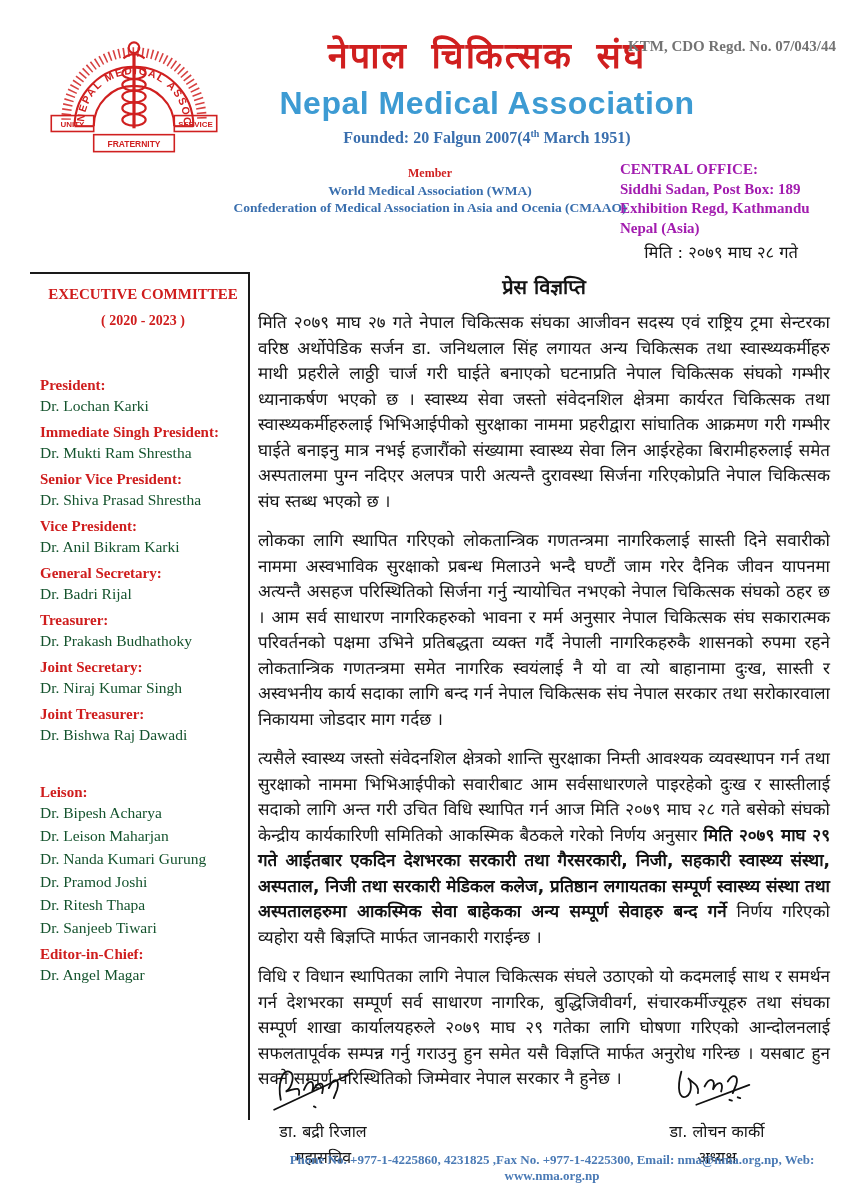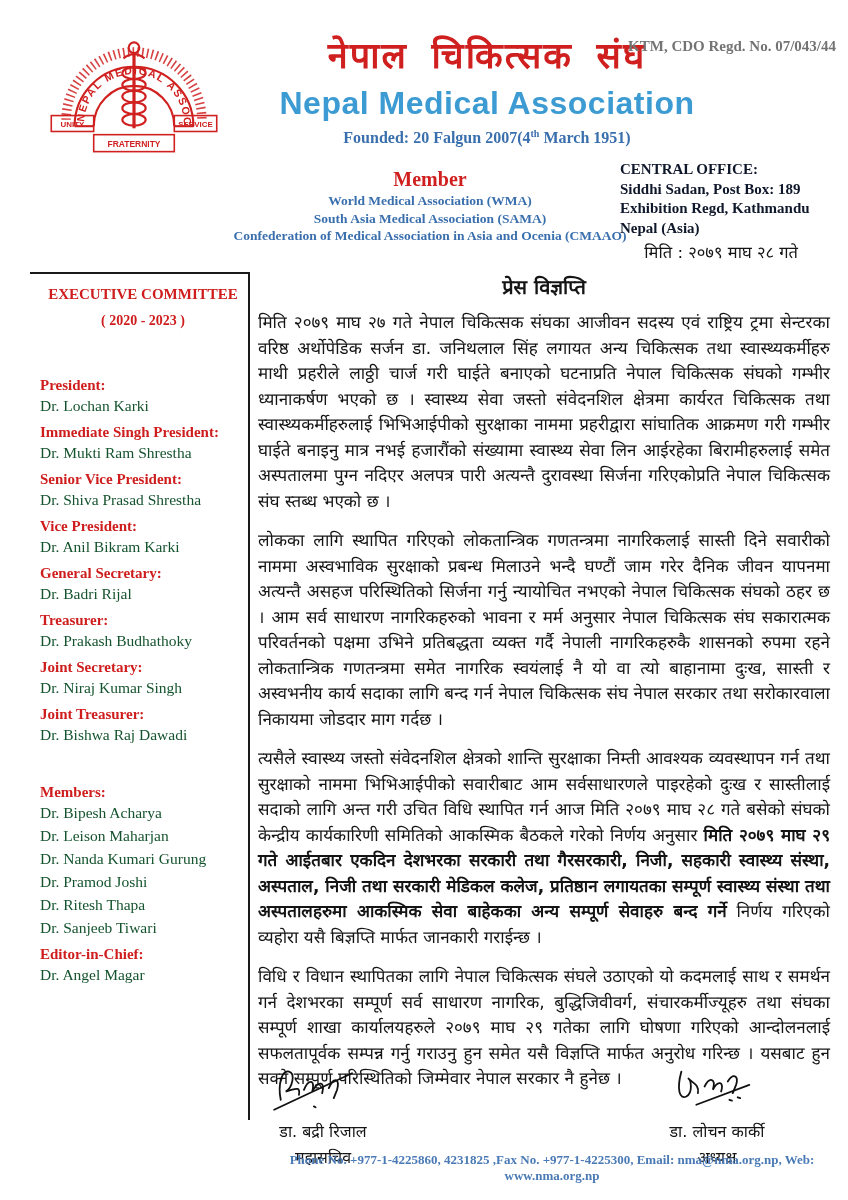--- a/index.html
+++ b/index.html
@@ -11,23 +11,23 @@
   .head-center{position:absolute;left:242px;top:30px;width:490px;text-align:center;}
   .org-nepali{font-family:Liberation Mono, monospace;font-size:36px;font-weight:bold;color:#d01f1f;letter-spacing:2px;}
   .org-english{font-family:"Liberation Sans",sans-serif;font-size:32px;font-weight:bold;color:#3d9bd3;margin-top:6px;letter-spacing:.5px;}
   .founded{font-size:16px;font-weight:bold;color:#3a6fae;margin-top:6px;}
   .founded sup{font-size:10px;}
   .regd{position:absolute;right:12px;top:38px;font-size:15px;font-weight:bold;color:#737373;}
 
   .affil{position:absolute;left:35px;top:172px;width:190px;font-family:"Liberation Sans",sans-serif;
          font-size:13.5px;color:#4e86c6;line-height:1.35;}
   .member-blk{position:absolute;left:225px;top:166px;width:410px;text-align:center;line-height:1.3;}
-  .member-title{font-size:20px;font-weight:bold;color:#d01f1f;}
+  .member-title{font-size:12px;font-weight:bold;color:#d01f1f;}
   .member-item{font-size:13.5px;font-weight:bold;color:#3a6fae;}
-  .central{position:absolute;left:620px;top:160px;width:220px;font-size:15px;font-weight:bold;color:#0f172a;line-height:1.3;}
+  .central{position:absolute;left:620px;top:160px;width:220px;font-size:15px;font-weight:bold;color:#a21caf;line-height:1.3;}
 
   
   .sidebar{position:absolute;left:30px;top:272px;width:220px;height:848px;
            border-top:2px solid #1a1a1a;border-right:2px solid #1a1a1a;padding:12px 2px 0 10px;box-sizing:border-box;}
   .sb-title{font-size:15px;font-weight:bold;color:#cf1d1d;text-align:center;}
   .sb-term{font-size:14px;font-weight:bold;color:#cf1d1d;text-align:center;margin-top:10px;margin-bottom:48px;}
   .sb-role{font-size:15px;font-weight:bold;color:#cf1d1d;margin:9px 0 3px 0;}
   .sb-name{font-size:15.5px;color:#14532d;margin:0 0 5px 0;}
   .sb-gap{height:26px;}
 
@@ -93,21 +93,20 @@
     <div class="org-nepali">नेपाल चिकित्सक संघ</div>
     <div class="org-english">Nepal Medical Association</div>
     <div class="founded"><span>Founded:  20 Falgun 2007(4</span><sup>th</sup><span> March 1951)</span></div>
   </div>
   <div class="regd">KTM, CDO Regd. No. 07/043/44</div>
 
 
   <div class="member-blk">
     <div class="member-title">Member</div>
     <div class="member-item">World Medical Association (WMA)</div>
-    <div class="member-item">South Asia Medical Association (SAMA)</div>
     <div class="member-item">Confederation of Medical Association in Asia and Ocenia (CMAAO)</div>
   </div>
 
   <div class="central">
     <div>CENTRAL OFFICE:</div>
     <div>Siddhi Sadan, Post Box: 189</div>
     <div>Exhibition Regd, Kathmandu</div>
     <div>Nepal (Asia)</div>
   </div>
 
@@ -126,21 +125,21 @@
     <div class="sb-role">General Secretary:</div>
     <div class="sb-name">Dr. Badri Rijal</div>
     <div class="sb-role">Treasurer:</div>
     <div class="sb-name">Dr. Prakash Budhathoky</div>
     <div class="sb-role">Joint Secretary:</div>
     <div class="sb-name">Dr. Niraj Kumar Singh</div>
     <div class="sb-role">Joint Treasurer:</div>
     <div class="sb-name">Dr. Bishwa Raj Dawadi</div>
 
     <div class="sb-gap"></div>
-    <div class="sb-role">Members:</div>
+    <div class="sb-role">Leison:</div>
     <div class="sb-name">Dr. Bipesh Acharya</div>
     <div class="sb-name">Dr. Leison Maharjan</div>
     <div class="sb-name">Dr. Nanda Kumari Gurung</div>
     <div class="sb-name">Dr. Pramod Joshi</div>
     <div class="sb-name">Dr. Ritesh Thapa</div>
     <div class="sb-name">Dr. Sanjeeb Tiwari</div>
     <div class="sb-role">Editor-in-Chief:</div>
     <div class="sb-name">Dr. Angel Magar</div>
   </div>
 

